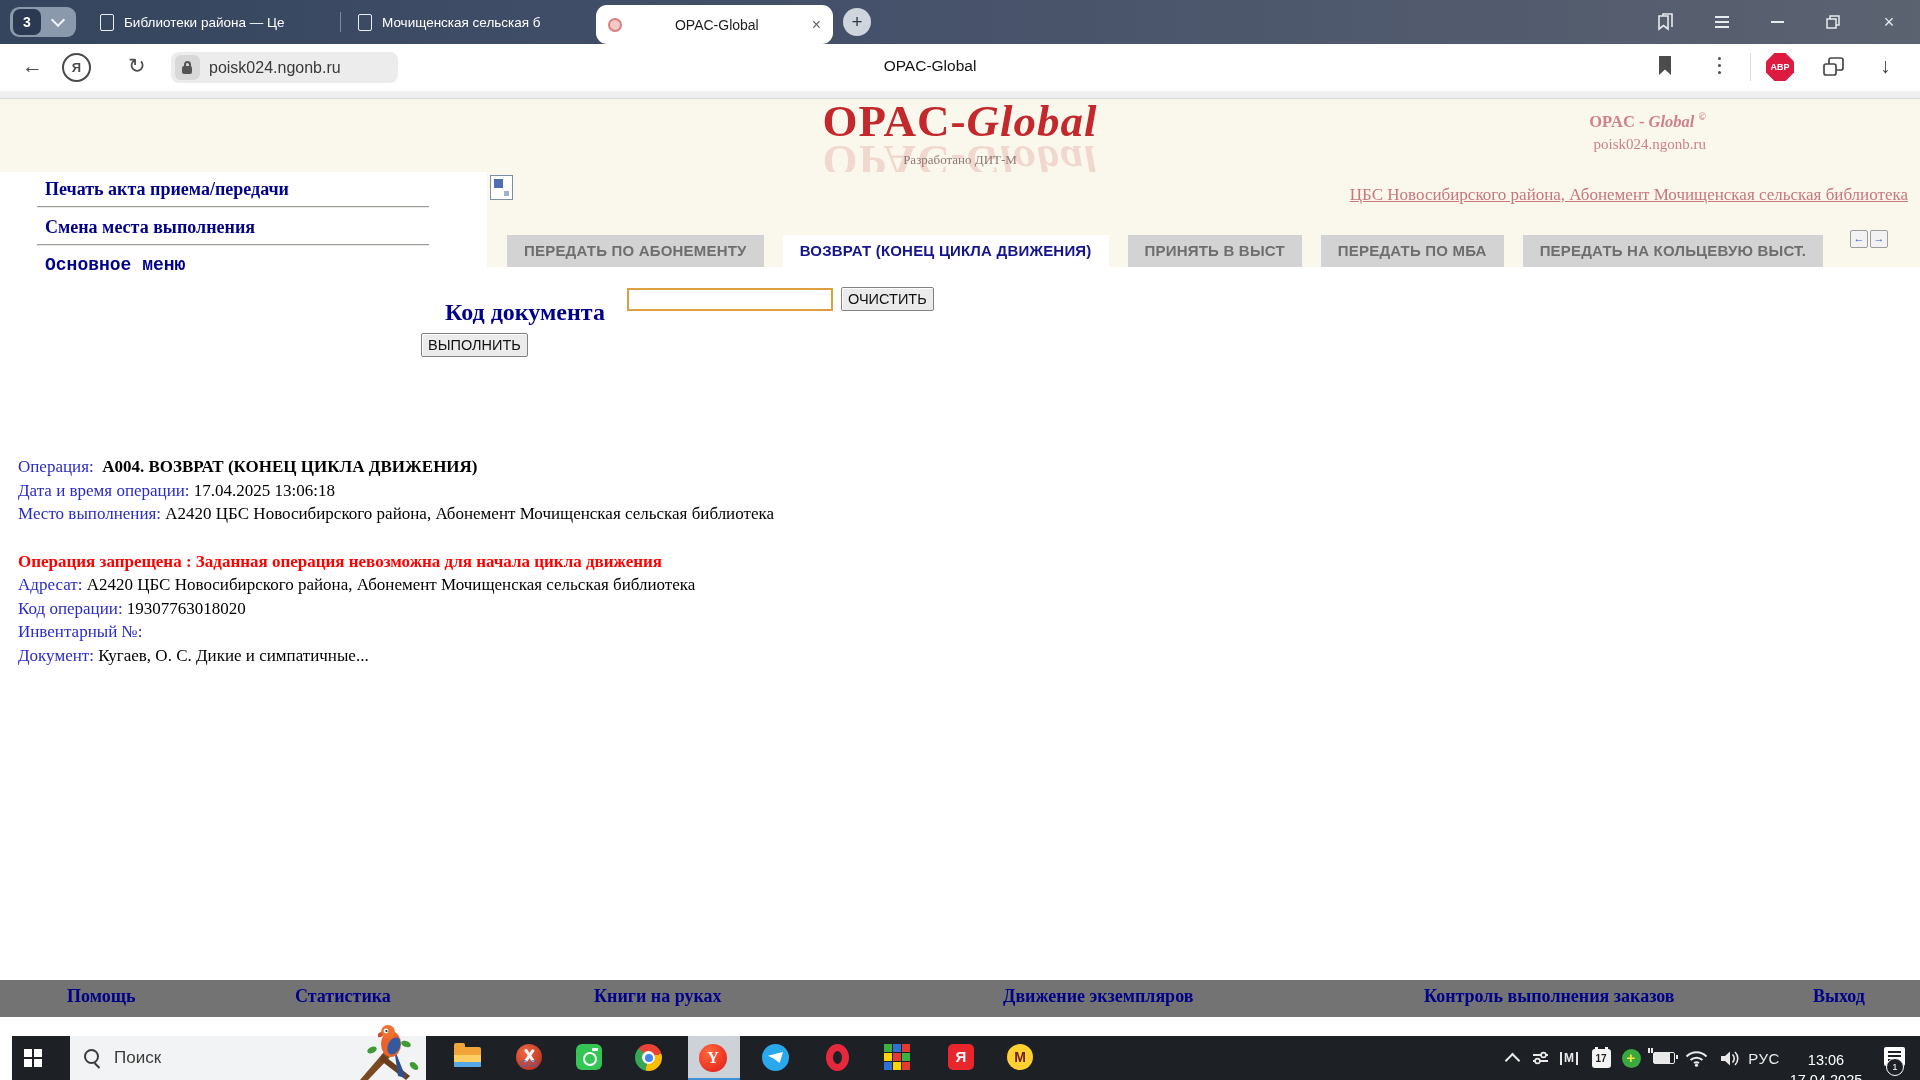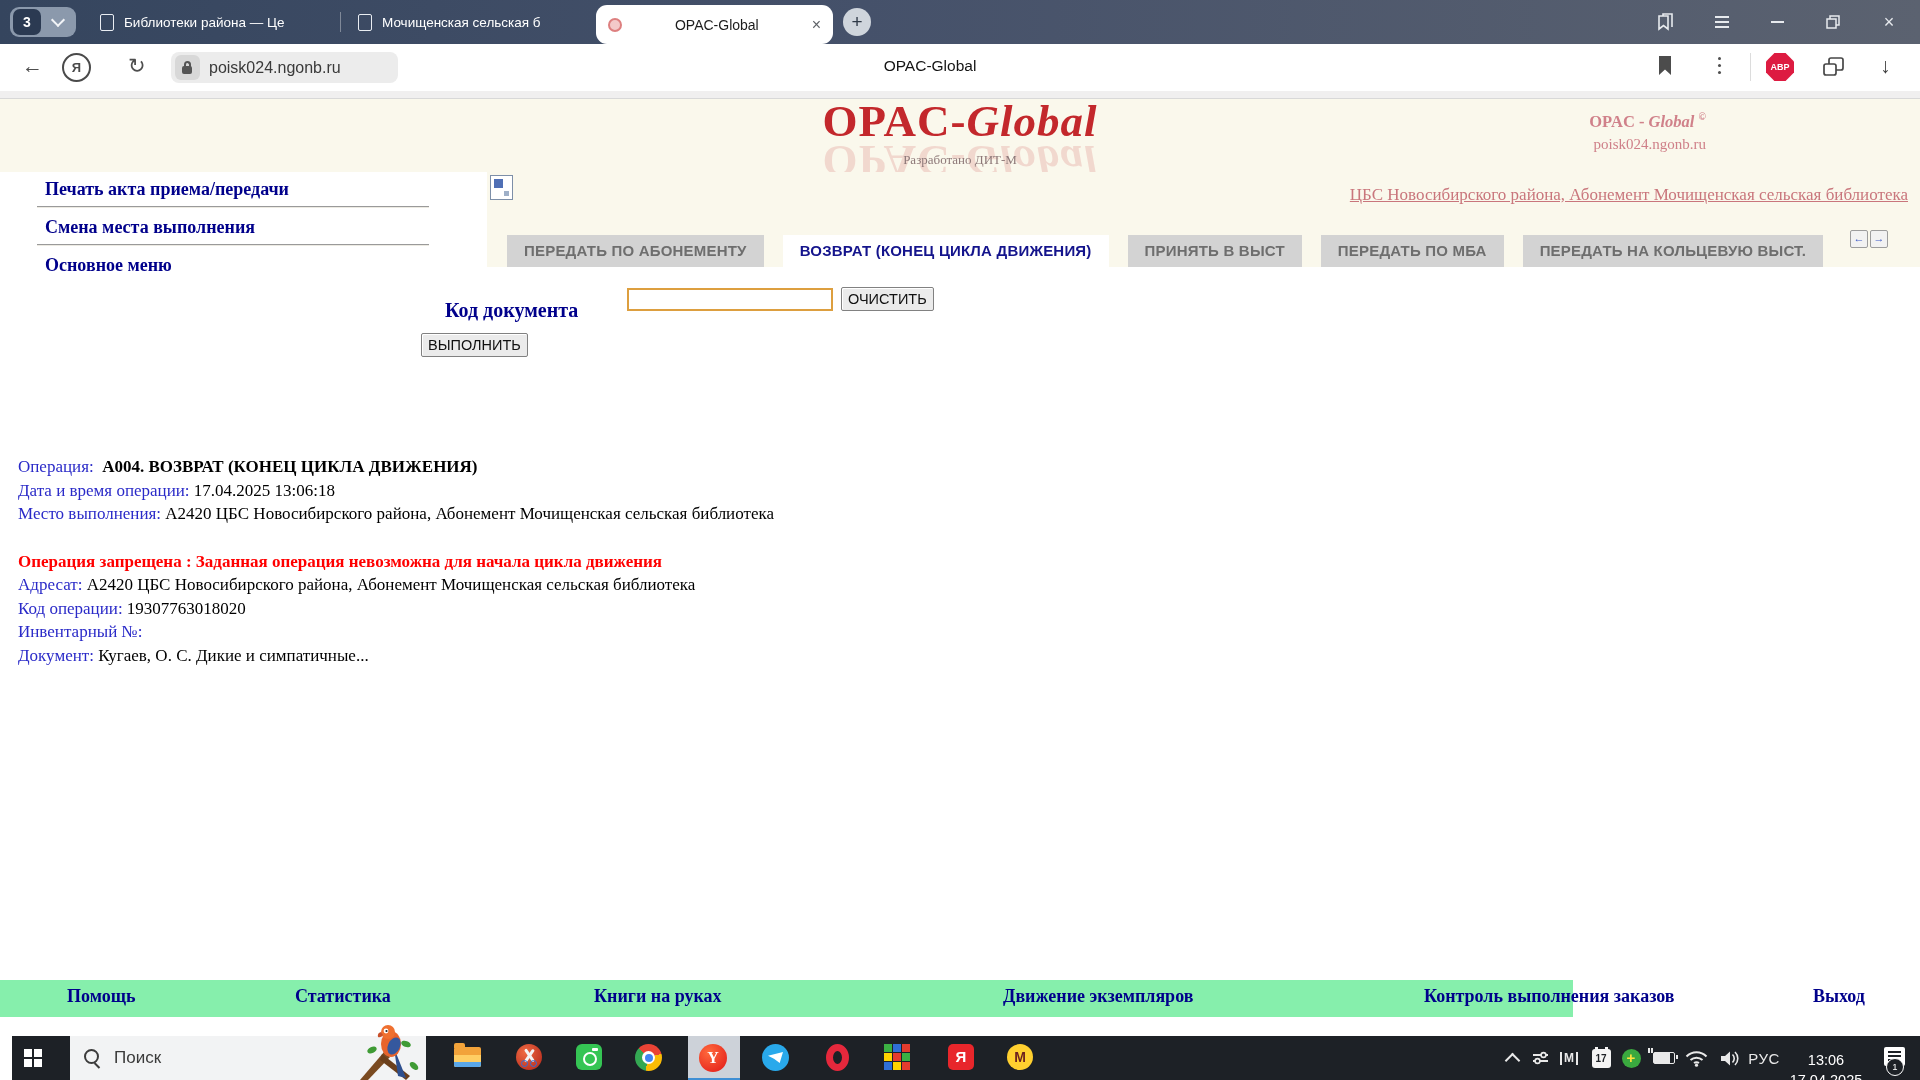--- a/index.html
+++ b/index.html
@@ -77,34 +77,34 @@
   .loclink{position:absolute;right:12px;top:13px;font-family:"Liberation Serif",serif;font-weight:normal;
            font-size:17px;color:#c9767c;text-decoration:underline;cursor:pointer;white-space:nowrap;}
   .tabstrip{position:absolute;left:20px;bottom:0;display:flex;gap:19px;}
   .ftab{height:32px;line-height:32px;padding:0 17px;background:#d3d3d3;color:#6e6e6e;font-weight:bold;
         font-size:15px;white-space:nowrap;cursor:pointer;letter-spacing:.2px;}
   .ftab.active{background:#ffffff;color:#14148c;cursor:default;}
   .scrollbtn{position:absolute;top:58px;width:16px;height:16px;background:#f2f2f2;border:1px solid #9d9d9d;
              color:#3a57c4;font-size:11px;line-height:14px;text-align:center;cursor:pointer;border-radius:2px;}
 
   .formlabel{position:absolute;left:445px;top:299px;font-family:"Liberation Serif",serif;font-weight:bold;
-             font-size:20px;color:#00008b;}
+             font-size:24px;color:#00008b;}
   .docinput{position:absolute;left:627px;top:288px;width:194px;height:19px;border:2px solid #dd9f3f;
             font-size:14px;padding:0 4px;outline:none;font-family:"Liberation Sans",sans-serif;}
   .btn{position:absolute;background:#ebebeb;border:1px solid #818181;border-radius:2px;font-size:14.5px;
        color:#111;padding:3px 6px;cursor:pointer;font-family:"Liberation Sans",sans-serif;
        box-shadow:inset 1px 1px 0 #fff;}
 
   .results{position:absolute;left:18px;top:455px;font-family:"Liberation Serif",serif;font-size:17px;
            line-height:23.5px;color:#000;}
   .lbl{color:#2a2ac8;}
   .err{color:#ff0000;font-weight:bold;margin-top:24px;}
   .opval{font-weight:bold;}
 
-  .footband{position:absolute;top:980px;left:0;width:1573px;height:37px;background:#86efac;}
+  .footband{position:absolute;top:980px;left:0;width:1920px;height:37px;background:#737373;}
   .flink{position:absolute;top:6px;font-family:"Liberation Serif",serif;font-weight:bold;font-size:18px;
          color:#00008b;cursor:pointer;white-space:nowrap;}
 
   
   .taskbar{position:absolute;top:1036px;left:0;width:1920px;height:44px;background:#1d2126;margin-left:12px;}
   .startbtn{position:absolute;left:12px;top:13px;display:grid;grid-template-columns:8px 8px;
             grid-template-rows:8px 8px;gap:2px;cursor:pointer;}
   .startbtn div{background:#fff;}
   .searchpill{position:absolute;left:58px;top:0;width:356px;height:44px;background:#f2f3f4;cursor:text;}
   .mag{position:absolute;left:14px;top:13px;width:11px;height:11px;border:2px solid #3c3c3c;border-radius:50%;}
@@ -251,21 +251,21 @@
     <div class="brand">
       <span>OPAC - </span><span class="it">Global</span>&nbsp;<sup>©</sup>
     </div>
     <div class="branddom">poisk024.ngonb.ru</div>
   </div>
 
   <div class="sideitem" style="top:179px;">Печать акта приема/передачи</div>
   <div class="sidesep" style="top:206px;"></div>
   <div class="sideitem" style="top:217px;">Смена места выполнения</div>
   <div class="sidesep" style="top:244px;"></div>
-  <div class="sideitem" style="top:255px;">Основное меню</div>
+  <div class="sideitem" style="top:255px;font-family:Liberation Mono, monospace;">Основное меню</div>
 
   <div class="mainband">
     <div class="imgph">
       <div class="sq"></div>
         <div class="dot"></div>
     </div>
     <div class="loclink">ЦБС Новосибирского района, Абонемент Мочищенская сельская библиотека</div>
 
     <div class="tabstrip">
       <div class="ftab">ПЕРЕДАТЬ ПО АБОНЕМЕНТУ</div>

